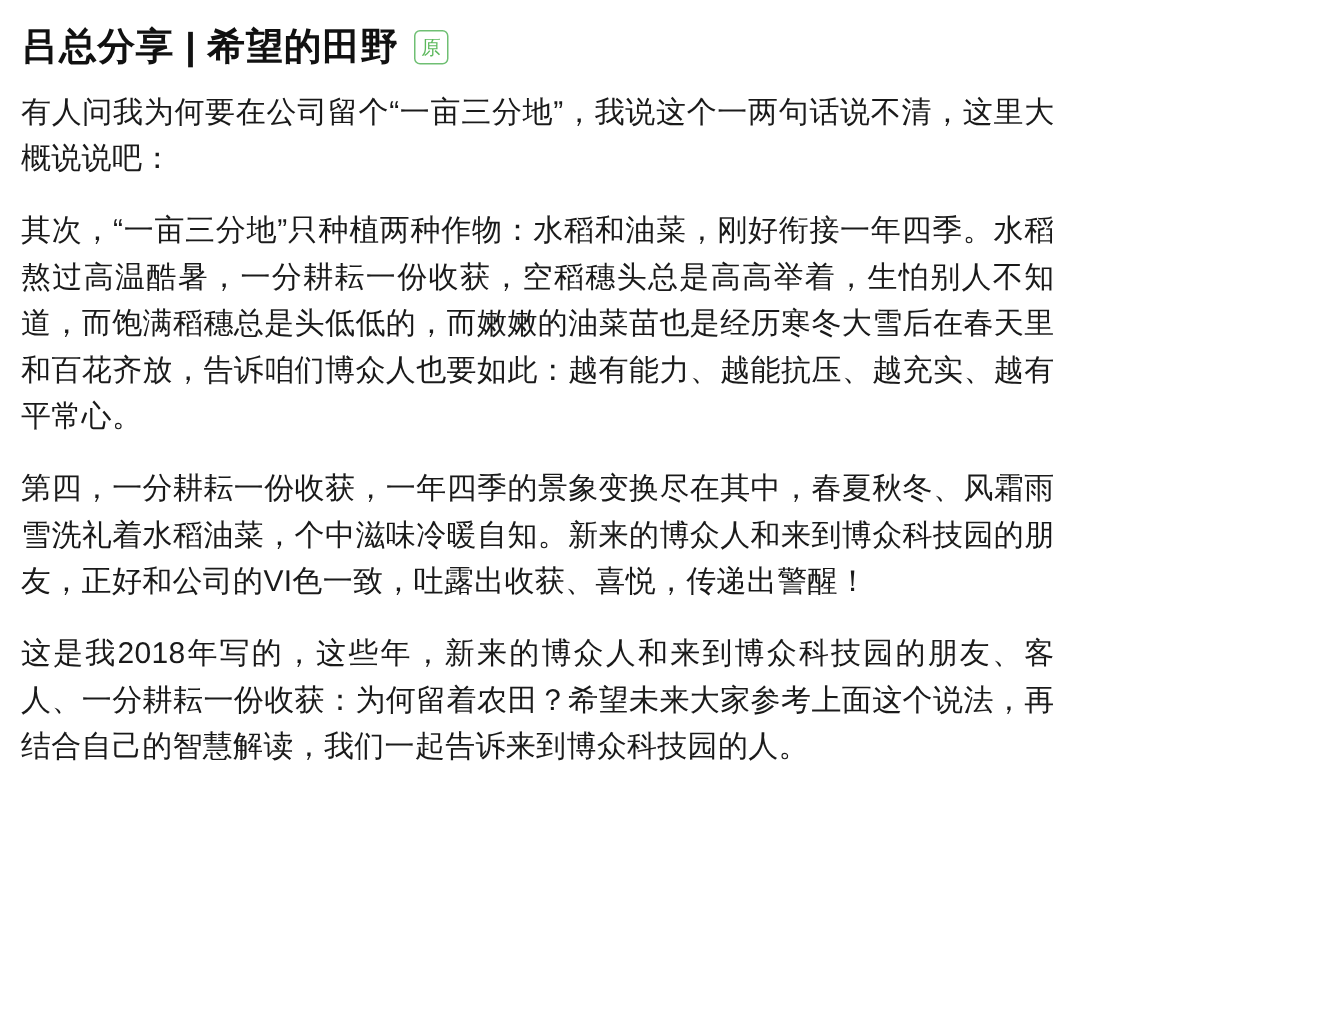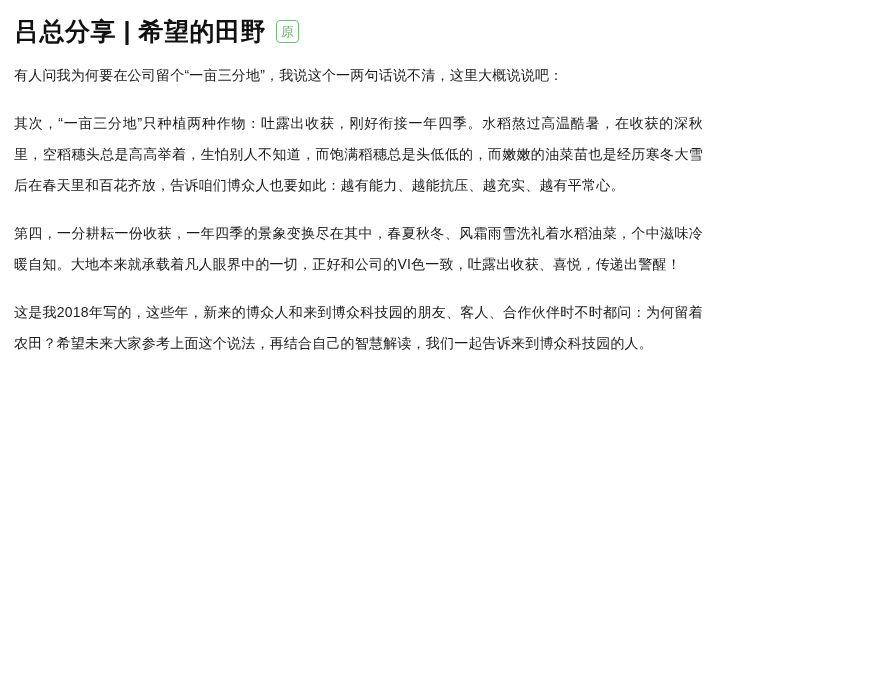--- a/index.html
+++ b/index.html
@@ -44,21 +44,21 @@
     border: 1px solid #6fbf73;
     border-radius: 4px;
     color: #5cb85c;
     font-size: 13px;
     line-height: 1;
     background: #ffffff;
     box-sizing: border-box;
     flex: none;
   }
   .para {
-    font-size: 14px;
+    font-size: 20px;
     line-height: 31px;
     text-align: justify;
     text-justify: inter-ideograph;
     margin: 0 0 17px 0;
     color: #1a1a1a;
     letter-spacing: 0.2px;
   }
   .para.last {
     margin-bottom: 0;
   }
@@ -67,17 +67,17 @@
 <body>
 
 <div class="page">
 
   <div class="title-row">
     <div class="title-text">吕总分享 | 希望的田野</div>
     <div class="badge">原</div>
   </div>
 
   <p class="para">有人问我为何要在公司留个“一亩三分地”，我说这个一两句话说不清，这里大概说说吧：</p>
-  <p class="para">其次，“一亩三分地”只种植两种作物：吐露出收获，刚好衔接一年四季。水稻熬过高温酷暑，在收获的深秋里，空稻穗头总是高高举着，生怕别人不知道，而饱满稻穗总是头低低的，而嫩嫩的油菜苗也是经历寒冬大雪后在春天里和百花齐放，告诉咱们博众人也要如此：越有能力、越能抗压、越充实、越有平常心。</p>
-  <p class="para">第四，一分耕耘一份收获，一年四季的景象变换尽在其中，春夏秋冬、风霜雨雪洗礼着水稻油菜，个中滋味冷暖自知。大地本来就承载着凡人眼界中的一切，正好和公司的VI色一致，吐露出收获、喜悦，传递出警醒！</p>
-  <p class="para last">这是我2018年写的，这些年，新来的博众人和来到博众科技园的朋友、客人、合作伙伴时不时都问：为何留着农田？希望未来大家参考上面这个说法，再结合自己的智慧解读，我们一起告诉来到博众科技园的人。</p>
+  <p class="para">其次，“一亩三分地”只种植两种作物：水稻和油菜，刚好衔接一年四季。水稻熬过高温酷暑，一分耕耘一份收获，空稻穗头总是高高举着，生怕别人不知道，而饱满稻穗总是头低低的，而嫩嫩的油菜苗也是经历寒冬大雪后在春天里和百花齐放，告诉咱们博众人也要如此：越有能力、越能抗压、越充实、越有平常心。</p>
+  <p class="para">第四，一分耕耘一份收获，一年四季的景象变换尽在其中，春夏秋冬、风霜雨雪洗礼着水稻油菜，个中滋味冷暖自知。新来的博众人和来到博众科技园的朋友，正好和公司的VI色一致，吐露出收获、喜悦，传递出警醒！</p>
+  <p class="para last">这是我2018年写的，这些年，新来的博众人和来到博众科技园的朋友、客人、一分耕耘一份收获：为何留着农田？希望未来大家参考上面这个说法，再结合自己的智慧解读，我们一起告诉来到博众科技园的人。</p>
 
 </div>
 
 </body></html>

